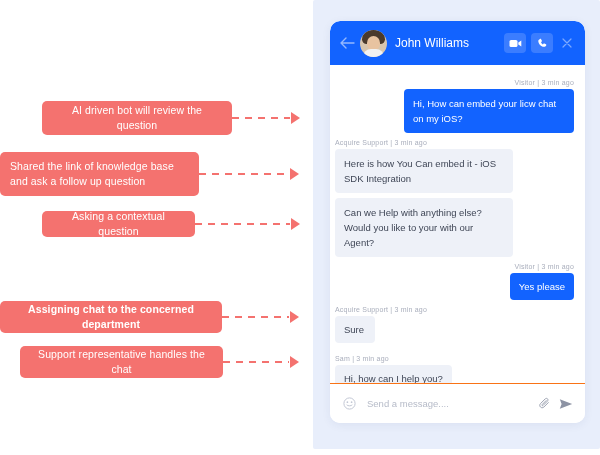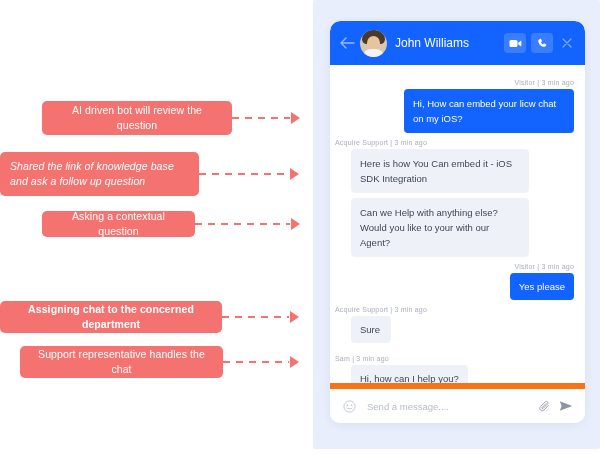--- a/index.html
+++ b/index.html
@@ -68,21 +68,21 @@
     border-left: 9px solid #F4726F;
     margin-left: 1px;
   }
 
   
   #row-0 { left: 42px;  top: 96px;  }
   #row-0 .anno-box { width: 190px; height: 34px; }
   #row-0 .dash-line { width: 58px; }
 
   #row-1 { left: 0px;   top: 152px; }
-  #row-1 .anno-box { width: 199px; height: 44px; font-style: italic; }
+  #row-1 .anno-box { width: 199px; height: 44px; }
   #row-1 .dash-line { width: 90px; }
 
   #row-2 { left: 42px;  top: 202px; }
   #row-2 .anno-box { width: 153px; height: 26px; }
   #row-2 .dash-line { width: 95px; }
 
   #row-3 { left: 0px;   top: 295px; }
   #row-3 .anno-box { width: 222px; height: 32px; font-weight: bold; }
   #row-3 .dash-line { width: 67px; }
 
@@ -211,21 +211,21 @@
     font-size: 7px;
     color: #A9AEBC;
     letter-spacing: 0.2px;
     margin: 6px 0 3px 0;
   }
   .meta.right { text-align: right; }
   .meta.left  { text-align: left; }
 
   .bubble-row { display: flex; }
   .bubble-row.right { justify-content: flex-end; }
-  .bubble-row.left  { justify-content: flex-start; margin-left: 16px; }
+  .bubble-row.left  { justify-content: flex-start; }
 
   .bubble {
     font-size: 9.5px;
     line-height: 15px;
     border-radius: 4px;
     padding: 7px 9px;
     box-sizing: border-box;
     max-width: 178px;
   }
   .bubble.visitor {
@@ -235,21 +235,21 @@
   .bubble.agent {
     background: #EEF1F8;
     color: #3F4656;
   }
   .bubble.short { padding: 6px 9px; }
 
   
   #composer {
     flex: 0 0 40px;
     height: 40px;
-    border-top: 6px solid #f97316;
+    border-top: 1px solid #f97316;
     display: flex;
     align-items: center;
     padding: 0 12px;
     box-sizing: border-box;
     background: #ffffff;
   }
   #emoji-icon {
     flex: 0 0 14px;
     width: 14px; height: 14px;
     color: #C2C7D4;

